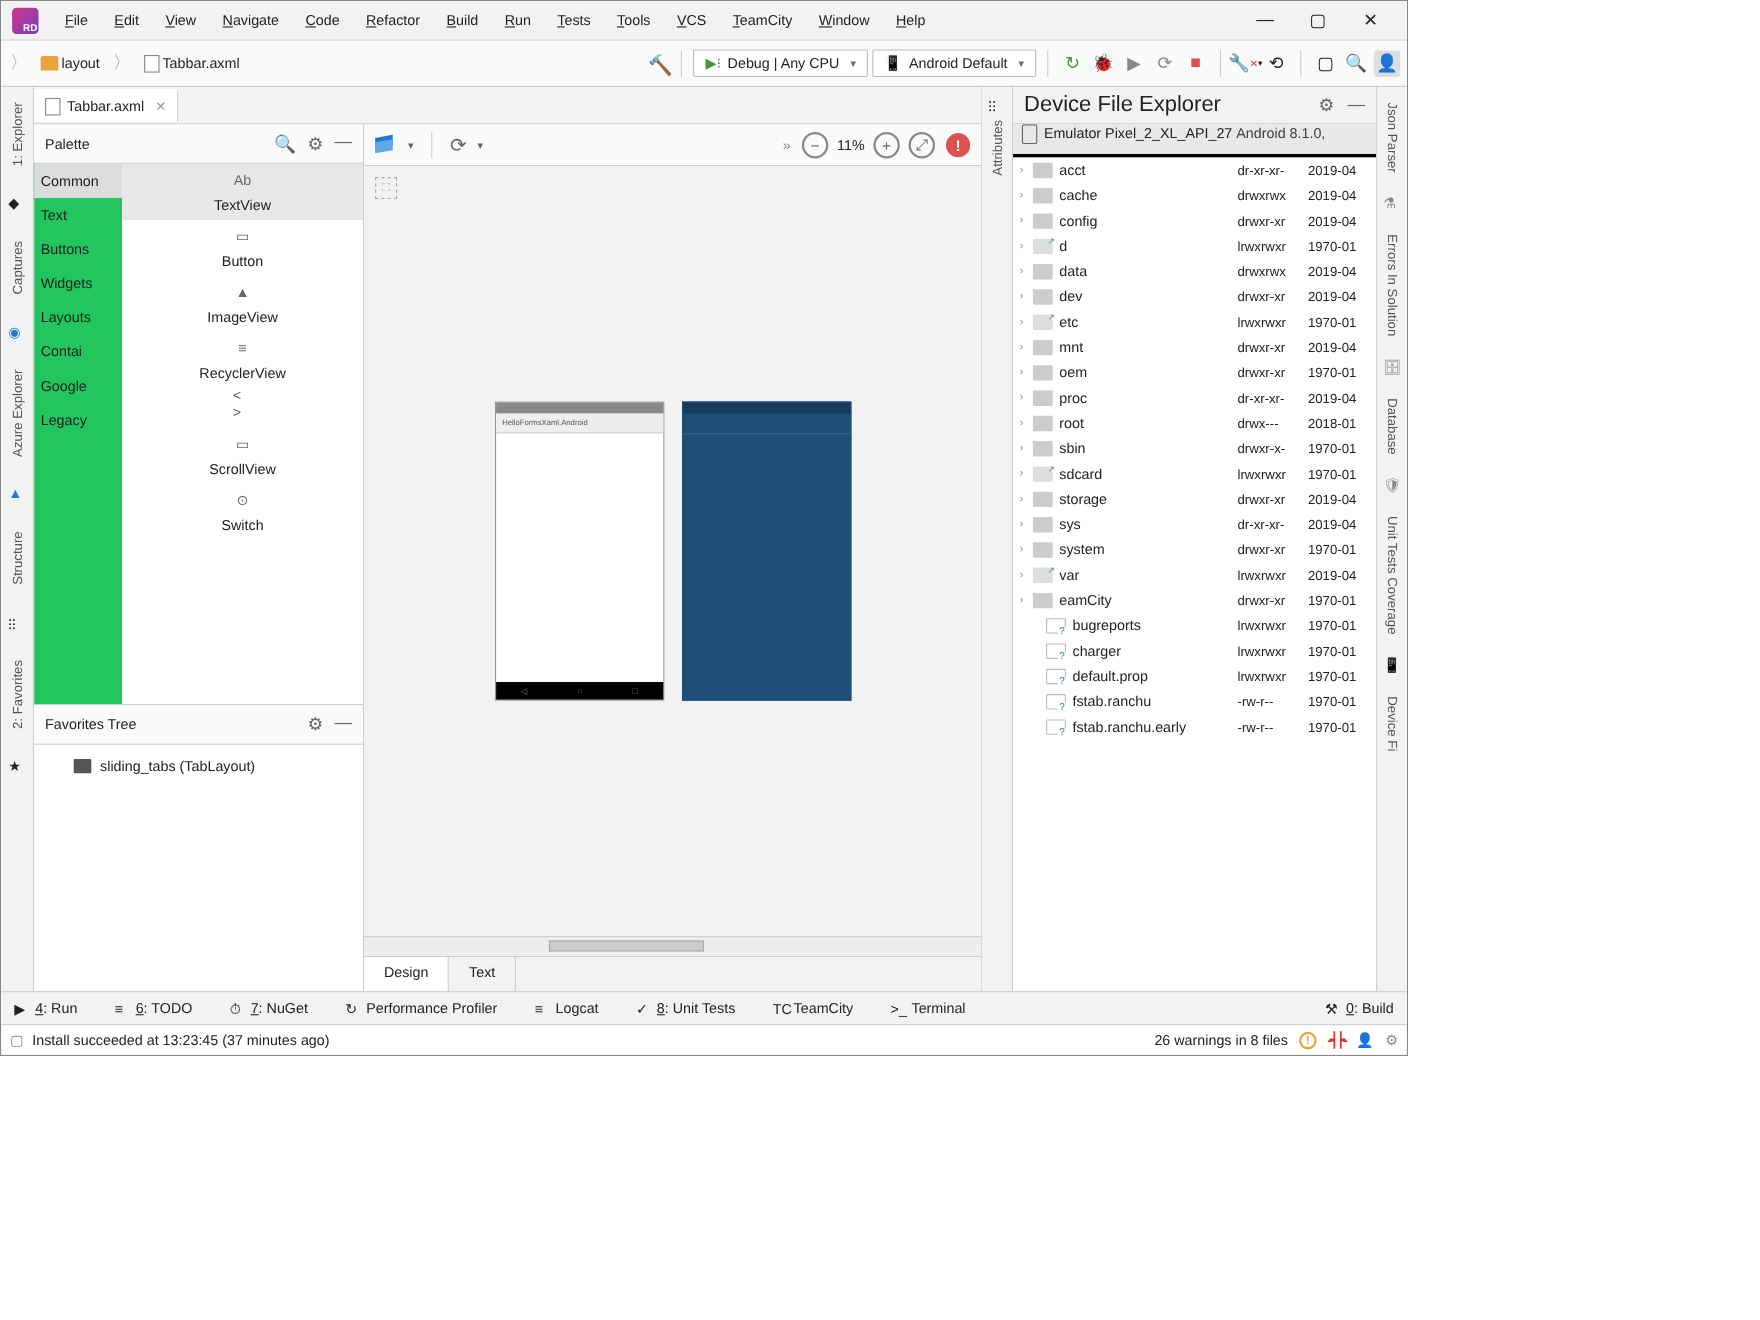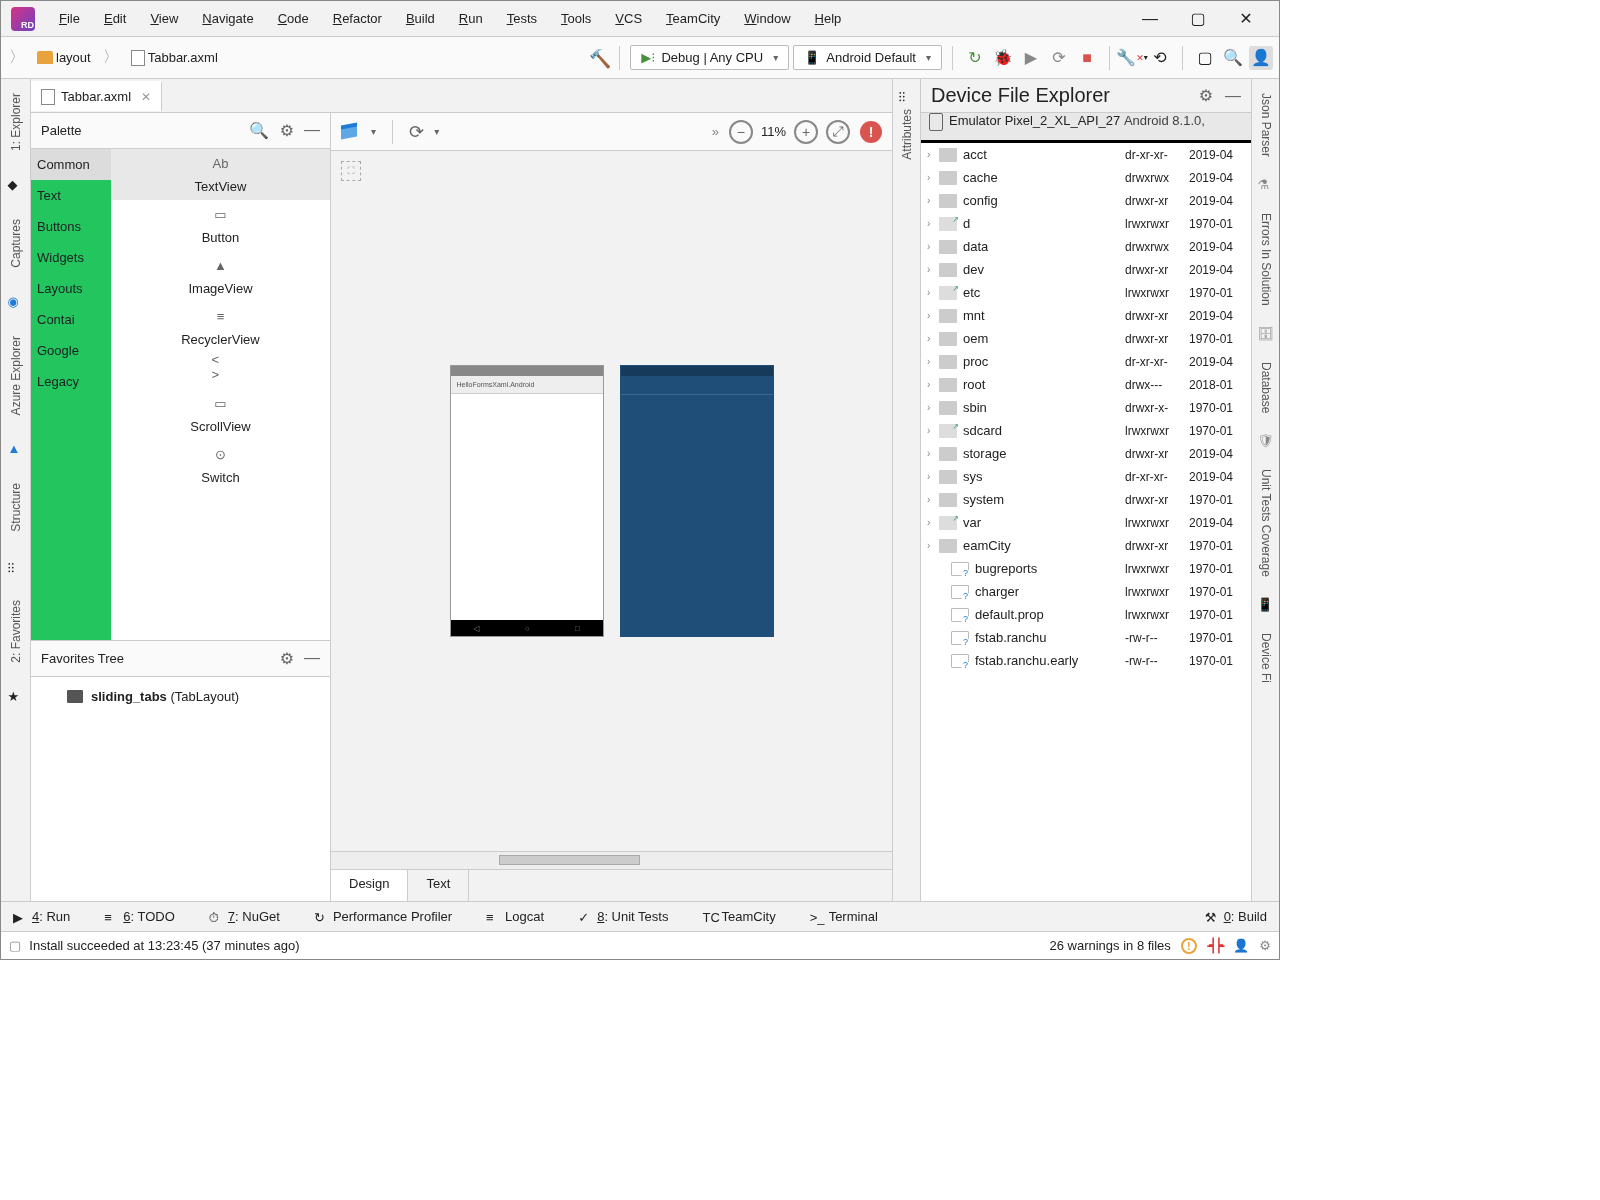--- a/index.html
+++ b/index.html
@@ -55,21 +55,21 @@
 .pal-cat.sel{background:#dcdcdc;}
 .pal-items{flex:1;}
 .pal-item{display:flex; align-items:center; gap:8px; padding:6px 10px;flex-direction:column;}
 .pal-item.sel{background:#e8e8e8;}
 .pi-icon{width:18px; height:16px; display:flex; align-items:center; justify-content:center; font-size:13px; color:#666;}
 
 .comp-tree{height:260px; display:flex; flex-direction:column;}
 .tree-body{flex:1; padding:12px;}
 .tree-item{display:flex; align-items:center; gap:8px; padding-left:24px;}
 .tree-folder{width:16px; height:13px; background:#555; border-radius:1px;}
-.tree-label b{font-weight:700;}
+.tree-label b{font-weight:400;}
 
 
 .editor{flex:1; display:flex; flex-direction:column; background:#f2f2f2;}
 .ed-toolbar{height:38px; display:flex; align-items:center; padding:0 10px; border-bottom:1px solid #ccc; background:#fafafa; gap:10px;}
 .ed-toolbar .spacer{flex:1;}
 .zoom{display:flex; align-items:center; gap:8px;}
 .circle-btn{width:24px; height:24px; border:2px solid #888; border-radius:50%; display:flex; align-items:center; justify-content:center; font-size:14px; color:#666;}
 .err-badge{width:22px;height:22px;border-radius:50%;background:#d9534f;color:#fff;display:flex;align-items:center;justify-content:center;font-weight:bold;font-size:14px;}
 
 .canvas{flex:1; display:flex; align-items:center; justify-content:center; gap:16px; position:relative;}

